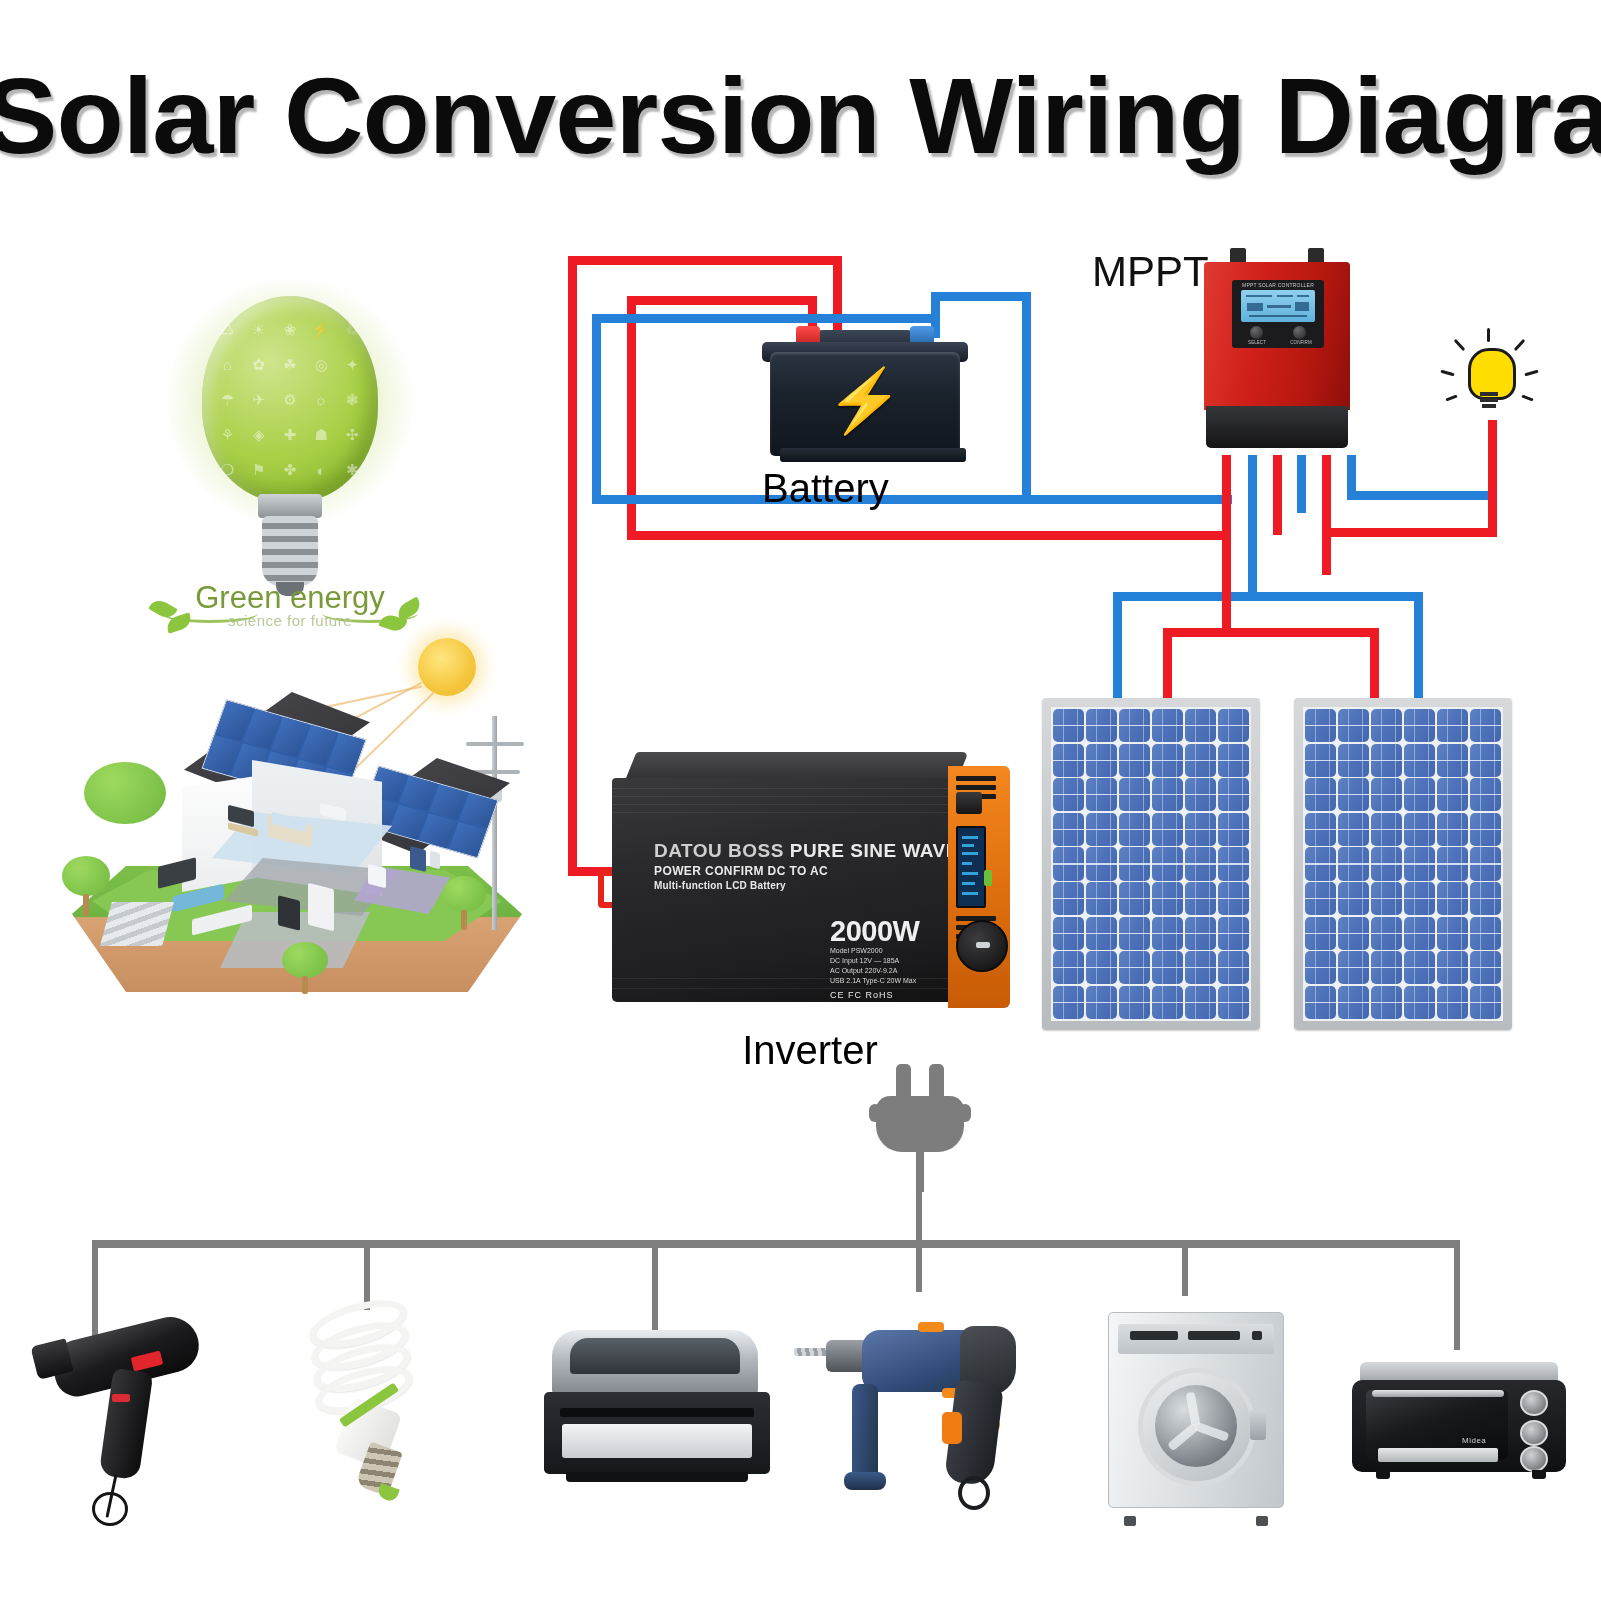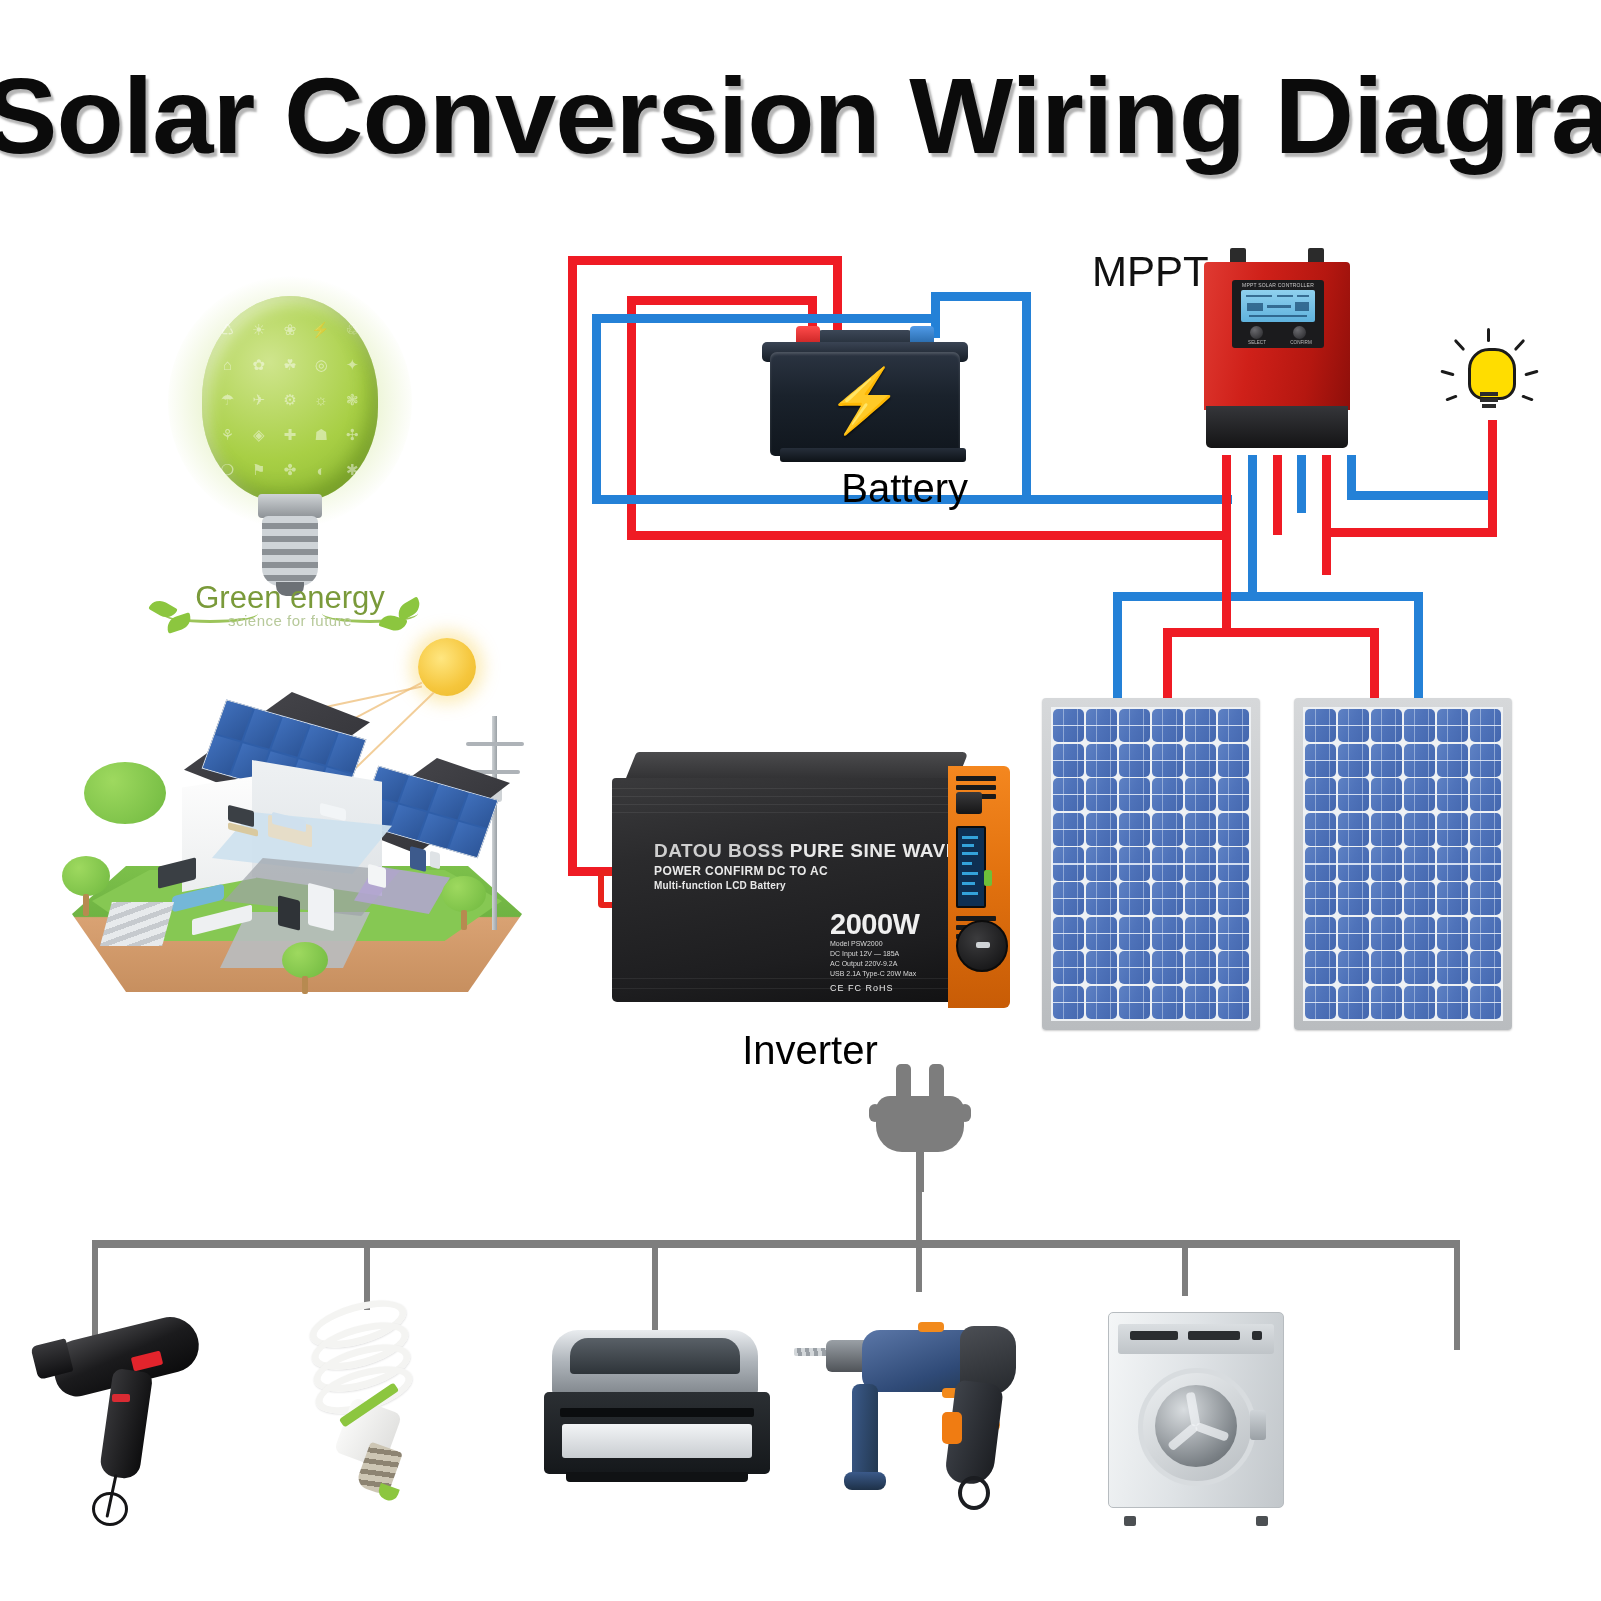--- a/index.html
+++ b/index.html
@@ -55,21 +55,21 @@
     background:linear-gradient(180deg,#262e3a,#0d1217);border-radius:3px;
   }
   .bat-term{position:absolute;width:24px;height:26px;border-radius:4px;}
   .term-pos{left:34px;top:8px;background:linear-gradient(180deg,#ff4b4b,#b31414);}
   .term-neg{right:34px;top:8px;background:linear-gradient(180deg,#4f9ae8,#18558f);}
   .bolt{
     position:absolute;left:50%;top:52px;transform:translateX(-50%);
     font-size:62px;line-height:1;color:#f5c518;
     text-shadow:0 2px 2px rgba(0,0,0,.5);
   }
-  #battery-caption{left:762px;top:466px;width:206px;text-align:right;}
+  #battery-caption{left:762px;top:466px;width:206px;text-align:left;}
 
   
   #mppt{left:1204px;top:262px;width:146px;height:186px;}
   .mppt-tab{position:absolute;top:-14px;width:16px;height:16px;background:#2b2b2b;border-radius:2px;}
   .mppt-body{
     position:absolute;left:0;top:0;width:146px;height:148px;
     background:linear-gradient(100deg,#e03a32 0%,#cf2019 36%,#b51710 72%,#8e0f0a 100%);
     border-radius:4px 4px 0 0;
   }
   .mppt-base{
@@ -142,21 +142,21 @@
     border:2px solid #0b0b0b;
   }
   .inv-brand{position:absolute;left:42px;top:62px;color:#e9e9e9;}
   .brand-1{font-size:19px;font-weight:bold;letter-spacing:.5px;white-space:nowrap;}
   .brand-2{font-size:12px;font-weight:bold;letter-spacing:.4px;margin-top:2px;white-space:nowrap;}
   .brand-3{font-size:10px;font-weight:bold;letter-spacing:.2px;margin-top:2px;white-space:nowrap;}
   .brand-dark{color:#cfcfcf;font-weight:bold;}
   .spec-plate{
     position:absolute;left:218px;top:132px;width:106px;color:#efefef;
   }
-  .spec-w{font-size:29px;font-weight:bold;letter-spacing:-.5px;line-height:1;}
+  .spec-w{font-size:29px;font-weight:bold;letter-spacing:-.5px;line-height:1;margin-top:7px;}
   .spec-ln{font-size:7px;line-height:1.45;color:#d8d8d8;white-space:nowrap;}
   .cert{font-size:9px;margin-top:3px;color:#e8e8e8;letter-spacing:1px;white-space:nowrap;}
   .inv-lug{
     position:absolute;left:-14px;top:118px;width:22px;height:26px;
     border:6px solid #e8231c;border-radius:4px;background:transparent;
   }
   #inverter-caption{left:612px;top:1028px;width:396px;text-align:center;}
 
   
   .panel{
@@ -859,14 +859,27 @@
         <div class="wm-vane" style="transform:translate(0,-50%) rotate(20deg);"></div>
         <div class="wm-vane" style="transform:translate(0,-50%) rotate(140deg);"></div>
         <div class="wm-vane" style="transform:translate(0,-50%) rotate(260deg);"></div>
       </div>
     </div>
     <div class="wm-latch"></div>
     <div class="wm-foot" style="left:24px;"></div>
     <div class="wm-foot" style="right:24px;"></div>
   </div>
 
+  <div class="appl" style="left:1346px;top:1356px;width:230px;height:140px;">
+    <div class="ov-top"></div>
+    <div class="ov-body"></div>
+    <div class="ov-door"></div>
+    <div class="ov-hand"></div>
+    <div class="ov-plate"></div>
+    <div class="ov-logo">Midea</div>
+    <div class="ov-knob" style="top:34px;"></div>
+    <div class="ov-knob" style="top:64px;"></div>
+    <div class="ov-knob" style="top:90px;"></div>
+    <div class="ov-foot" style="left:30px;"></div>
+    <div class="ov-foot" style="right:30px;"></div>
+  </div>
 
 </div>
 
 </body></html>

